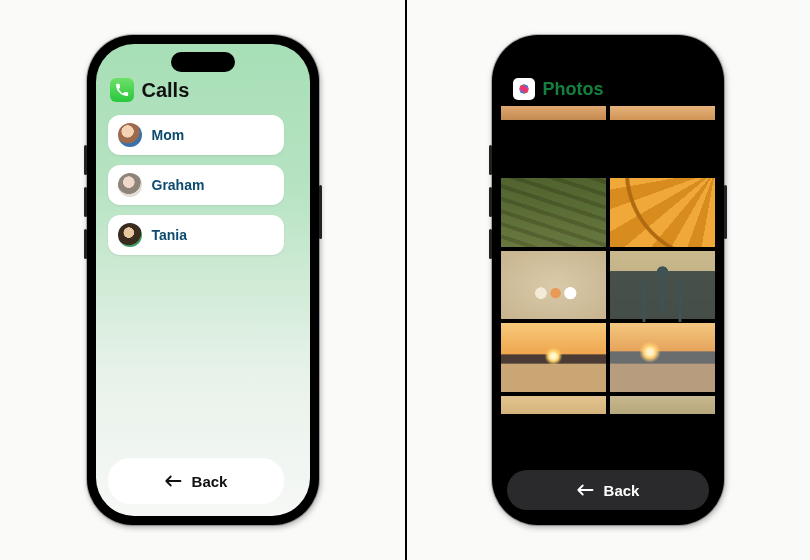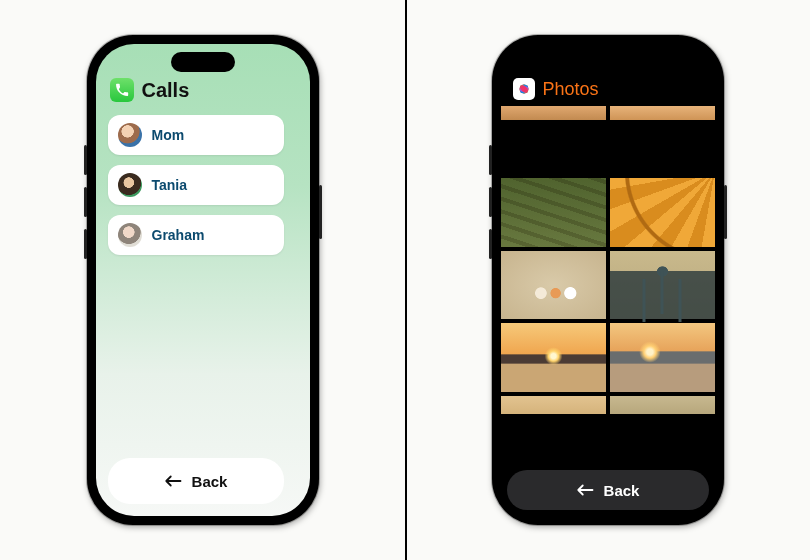--- a/index.html
+++ b/index.html
@@ -87,21 +87,21 @@
     width:100%; height:100%;
     background:#000;
     display:flex; flex-direction:column;
     padding-top:34px;
   }
   .photos-header { display:flex; align-items:center; gap:8px; padding:0 12px 6px 12px; }
   .photos-icon {
     width:22px; height:22px; border-radius:5px; background:#fff;
     display:flex; align-items:center; justify-content:center;
   }
-  .photos-title { font-size:18px; font-weight:400; color:#f97316; }
+  .photos-title { font-size:18px; font-weight:700; color:#15803d; }
   .grid {
     flex:1 1 auto;
     display:grid;
     grid-template-columns: 1fr 1fr;
     grid-auto-rows: 1fr;
     gap:4px;
     padding:0;
     overflow:hidden;
   }
   .thumb { width:100%; height:100%; cursor:pointer; }
@@ -171,26 +171,26 @@
             </svg>
           </div>
           <div class="calls-title">Calls</div>
         </div>
 
         <div class="contact-card">
           <div class="avatar av-mom"></div>
           <div class="contact-name">Mom</div>
         </div>
         <div class="contact-card">
+          <div class="avatar av-graham"></div>
+          <div class="contact-name">Graham</div>
+        </div>
+        <div class="contact-card">
           <div class="avatar av-tania"></div>
           <div class="contact-name">Tania</div>
-        </div>
-        <div class="contact-card">
-          <div class="avatar av-graham"></div>
-          <div class="contact-name">Graham</div>
         </div>
 
         <div class="spacer"></div>
 
         <div class="back-btn back-light">
           <svg width="18" height="14" viewBox="0 0 24 16">
             <path fill="none" stroke="#111" stroke-width="2.4" stroke-linecap="round" stroke-linejoin="round" d="M22 8H3M9 2 3 8l6 6"></path>
           </svg>
           <span>Back</span>
         </div>

